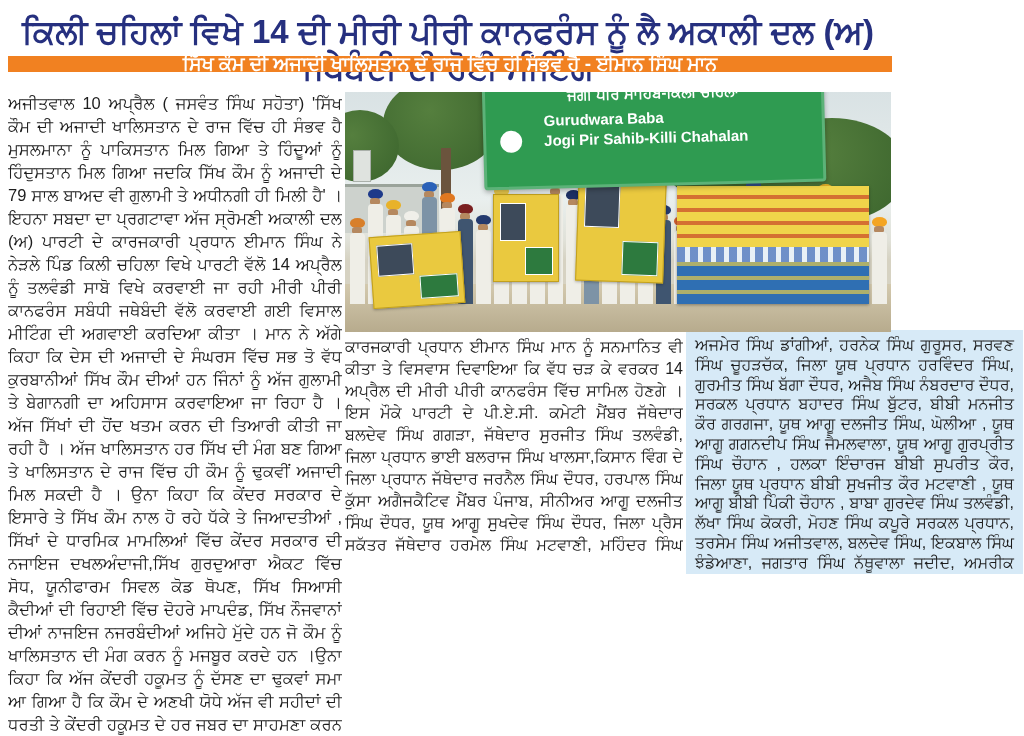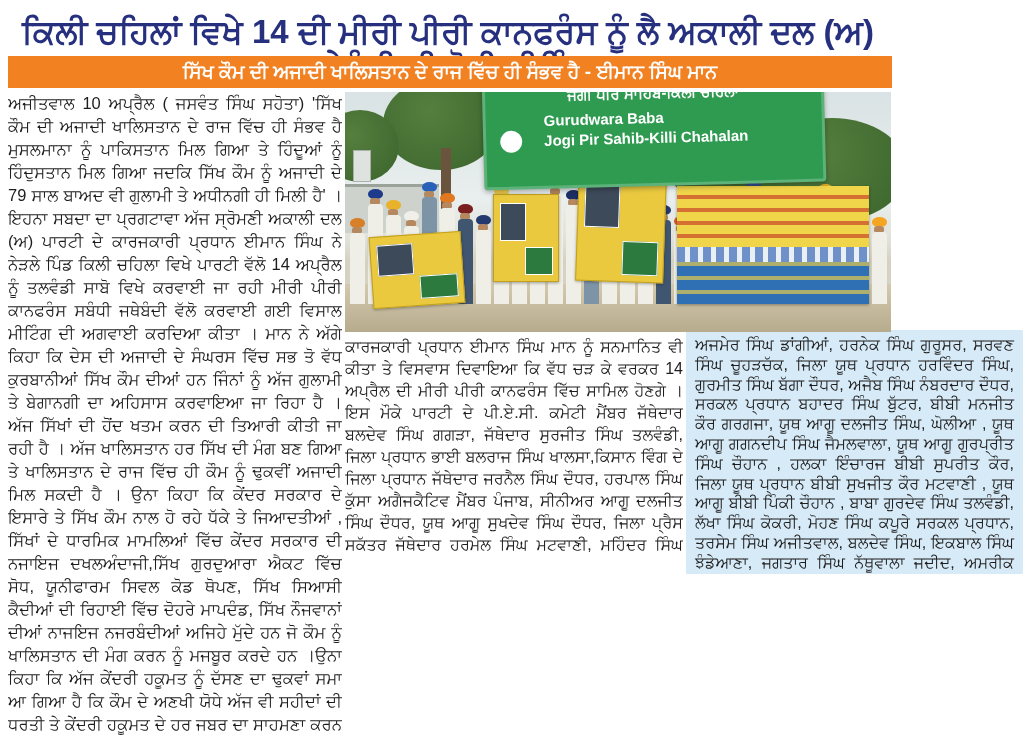--- a/index.html
+++ b/index.html
@@ -3,21 +3,21 @@
 <meta charset="utf-8">
 <style>
   html,body{margin:0;padding:0;background:#ffffff;}
   .page{position:relative;width:1024px;height:736px;background:#ffffff;overflow:hidden;
         font-family:"Liberation Sans",sans-serif;}
 
   
   .headline{position:absolute;left:6px;top:2px;width:884px;height:52px;
     display:flex;align-items:center;justify-content:center;text-align:center;
     font-size:33px;font-weight:bold;color:#26307f;line-height:1.1;letter-spacing:0;}
-  .subhead{position:absolute;left:8px;top:56px;width:884px;height:32px;background:#f18121;
+  .subhead{position:absolute;left:8px;top:56px;width:884px;height:16px;background:#f18121;
     display:flex;align-items:center;justify-content:center;
     color:#ffffff;font-size:19px;font-weight:bold;}
 
   
   .left-col{position:absolute;left:8px;top:92px;width:334px;height:644px;
     font-size:16.5px;line-height:23px;text-align:justify;color:#1d1d1d;overflow:hidden;}
   .caption{position:absolute;left:345px;top:336px;width:338px;height:222px;
     font-size:16px;line-height:22px;text-align:justify;color:#1d1d1d;overflow:hidden;}
   .right-col{position:absolute;left:686px;top:330px;width:337px;height:244px;
     background:#d7eaf7;box-sizing:border-box;padding:5px 9px;

